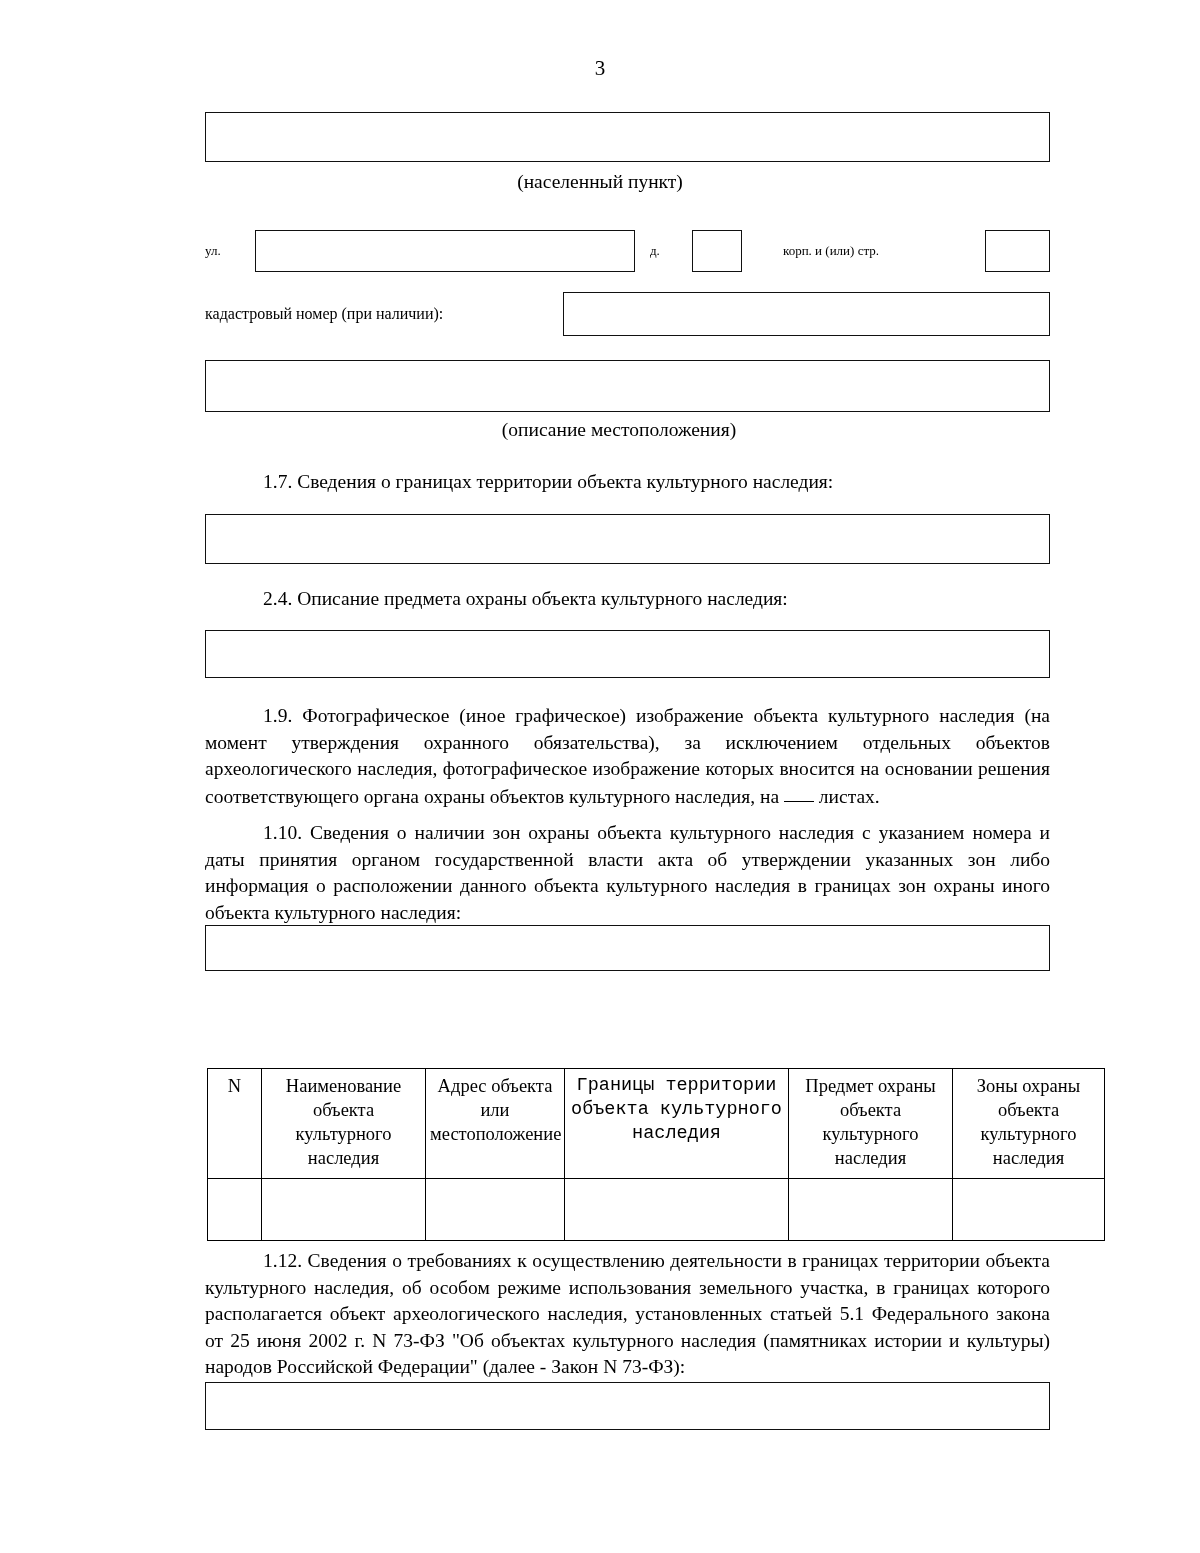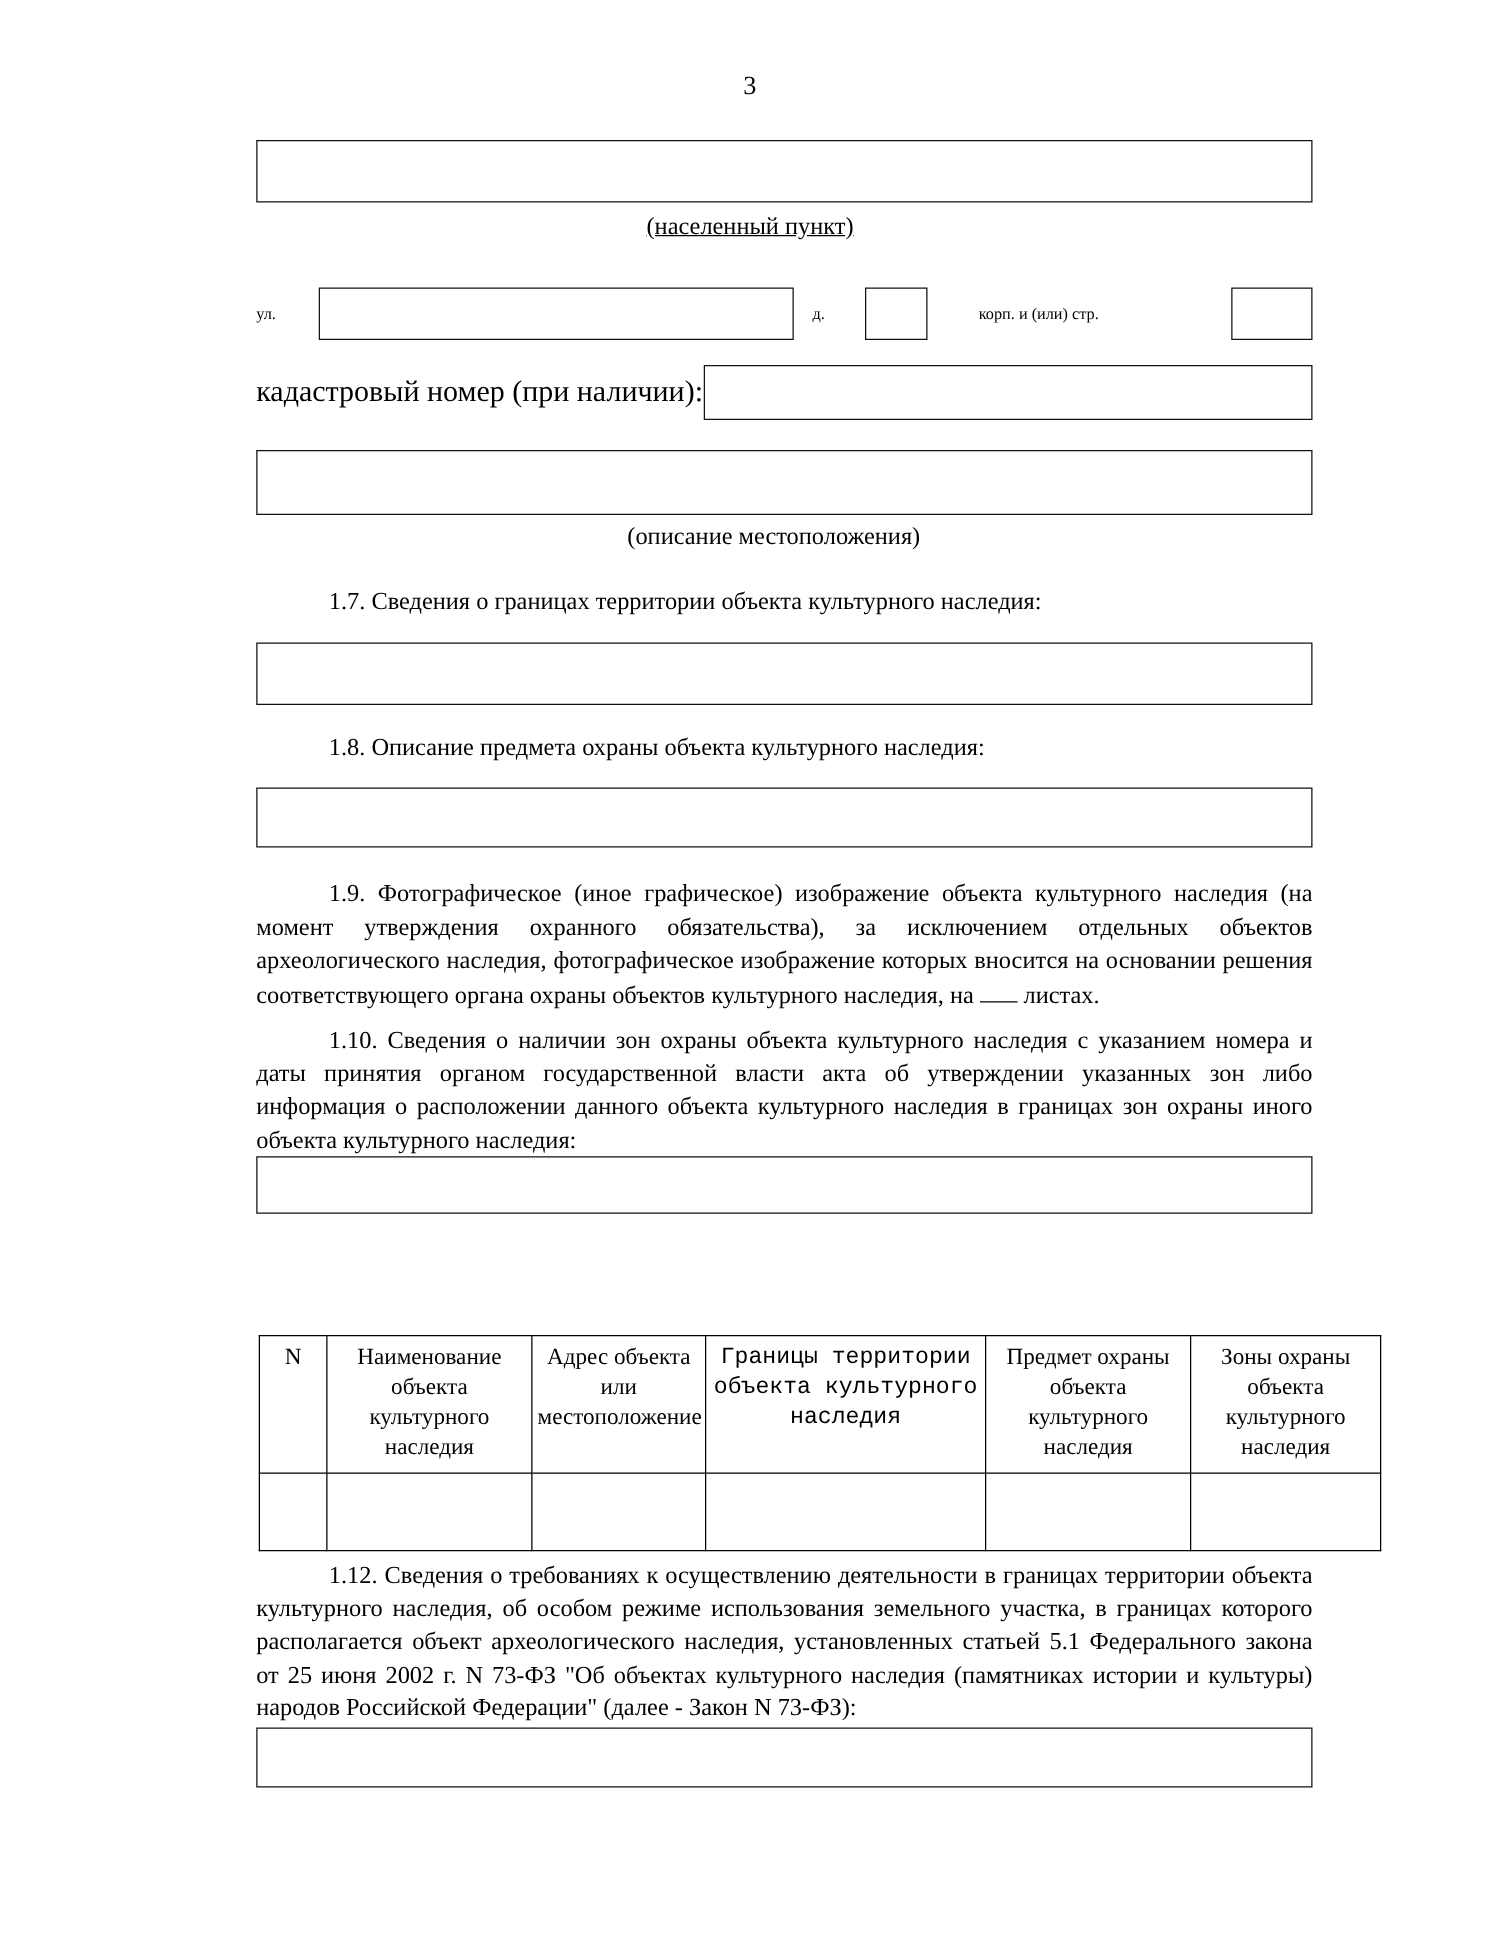--- a/index.html
+++ b/index.html
@@ -89,21 +89,21 @@
     position: absolute;
     left: 205px;
     top: 290px;
     width: 845px;
     height: 48px;
   }
   .cad-label {
     position: absolute;
     left: 0;
     top: 0;
-    font-size: 24px;
+    font-size: 16px;
     line-height: 48px;
     white-space: nowrap;
   }
   .cad-box {
     position: absolute;
     left: 358px;
     top: 2px;
     width: 487px;
     height: 44px;
   }
@@ -166,21 +166,21 @@
   .col-zone { width: 143px; }
 </style>
 </head>
 <body>
 
 <div class="page">
 
   <div class="page-number">3</div>
 
   <div class="fieldbox box-wide" style="top:112px; height:50px;"></div>
-  <div class="caption" style="top:172px;text-decoration:underline;">(населенный пункт)</div>
+  <div class="caption" style="top:172px;">(населенный пункт)</div>
 
   <div class="addr-row">
     <span class="addr-label ul">ул.</span>
     <div class="fieldbox addr-box street"></div>
 
     <span class="addr-label d">д.</span>
     <div class="fieldbox addr-box house"></div>
 
     <span class="addr-label korp">корп. и (или) стр.</span>
     <div class="fieldbox addr-box bldg"></div>
@@ -190,21 +190,21 @@
     <span class="cad-label">кадастровый номер (при наличии):</span>
     <div class="fieldbox cad-box"></div>
   </div>
 
   <div class="fieldbox box-wide" style="top:360px; height:52px;"></div>
   <div class="caption" style="top:420px;padding-left:19px;">(описание местоположения)</div>
 
   <div class="heading-line" style="top:469px;">1.7. Сведения о границах территории объекта культурного наследия:</div>
   <div class="fieldbox box-wide" style="top:514px; height:50px;"></div>
 
-  <div class="heading-line" style="top:586px;">1.8. Описание предмета охраны объекта культурного наследия:</div>
+  <div class="heading-line" style="top:586px;">2.4. Описание предмета охраны объекта культурного наследия:</div>
   <div class="fieldbox box-wide" style="top:630px; height:48px;"></div>
 
   <div class="para" style="top:703px;"><span>1.9. Фотографическое (иное графическое) изображение объекта культурного наследия (на момент утверждения охранного обязательства), за исключением отдельных объектов археологического наследия, фотографическое изображение которых вносится на основании решения соответствующего органа охраны объектов культурного наследия, на </span><span class="blank-fill"></span><span> листах.</span></div>
 
   <div class="para" style="top:820px;">1.10. Сведения о наличии зон охраны объекта культурного наследия с указанием номера и даты принятия органом государственной власти акта об утверждении указанных зон либо информация о расположении данного объекта культурного наследия в границах зон охраны иного объекта культурного наследия:</div>
   <div class="fieldbox box-wide" style="top:925px; height:46px;"></div>
 
 
   <table class="anstable">
     <thead>

